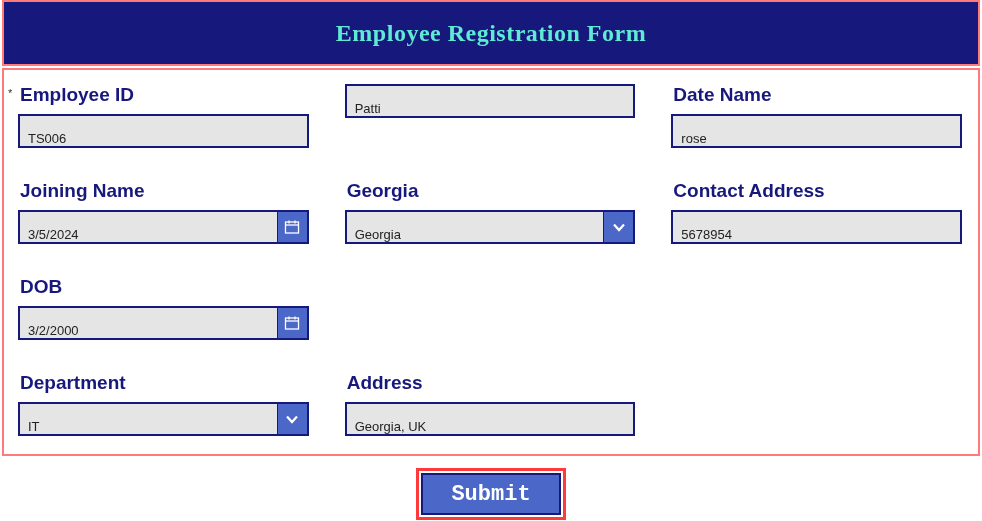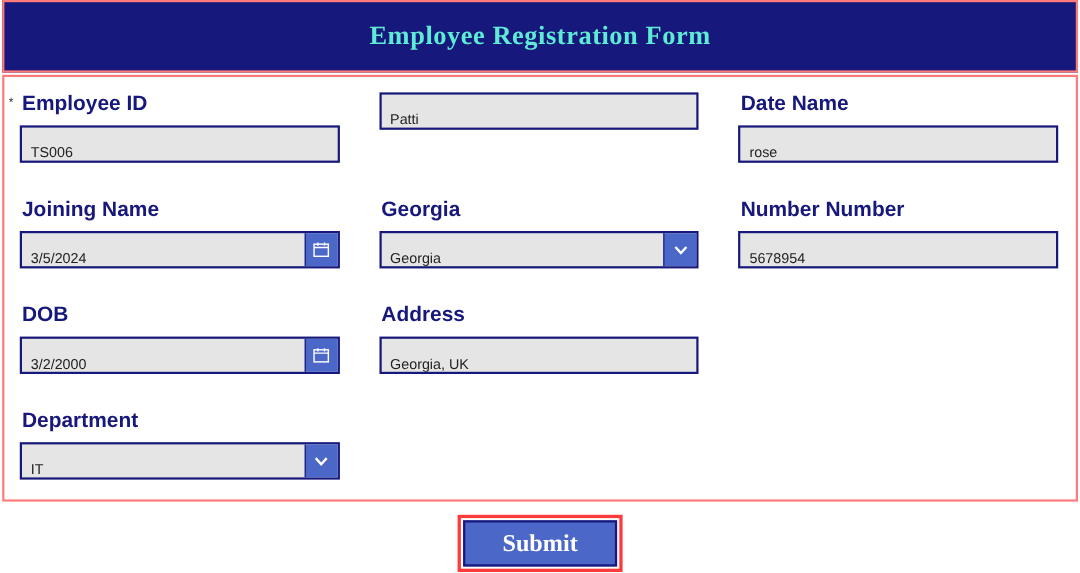--- a/index.html
+++ b/index.html
@@ -108,21 +108,21 @@
     color: #fff;
     font-size: 22px;
     font-weight: 600;
     border: 2px solid #17187c;
     width: 140px;
     height: 42px;
     display: flex;
     align-items: center;
     justify-content: center;
     cursor: pointer;
-    font-family: Liberation Serif, serif;
+    font-family: Liberation Mono, monospace;
   }
 </style>
 </head>
 <body>
 
 <div class="header">
   <h1>Employee Registration Form</h1>
 </div>
 
 <div class="form-container">
@@ -169,21 +169,21 @@
         <span>Georgia</span>
         <div class="addon">
           <svg width="16" height="16" viewBox="0 0 16 16">
               <polyline points="3,5.5 8,11 13,5.5" fill="none" stroke="#fff" stroke-width="2.2"></polyline>
             </svg>
         </div>
       </div>
     </div>
 
     <div class="field">
-      <div class="lbl">Number Number</div>
+      <div class="lbl">Contact Address</div>
       <div class="ctrl">
         <input type="text" value="5678954" style="">
       </div>
     </div>
 
 
     <div class="field">
       <div class="lbl">DOB</div>
       <div class="ctrl">
         <input type="text" value="3/2/2000" style="">
@@ -191,36 +191,36 @@
           <svg width="16" height="16" viewBox="0 0 16 16">
               <rect x="1.5" y="3" width="13" height="11" fill="none" stroke="#fff" stroke-width="1.3"></rect>
               <line x1="1.5" y1="6" x2="14.5" y2="6" stroke="#fff" stroke-width="1.3"></line>
               <line x1="5" y1="1.5" x2="5" y2="4.5" stroke="#fff" stroke-width="1.3"></line>
               <line x1="11" y1="1.5" x2="11" y2="4.5" stroke="#fff" stroke-width="1.3"></line>
             </svg>
         </div>
       </div>
     </div>
 
-    <div class="field">
-      <div class="lbl">Address</div>
-      <div class="ctrl">
-        <input type="text" value="Georgia, UK" style="">
-      </div>
-    </div>
-
     <div class="field dept-row">
       <div class="lbl">Department</div>
       <div class="ctrl">
         <span>IT</span>
         <div class="addon">
           <svg width="16" height="16" viewBox="0 0 16 16">
               <polyline points="3,5.5 8,11 13,5.5" fill="none" stroke="#fff" stroke-width="2.2"></polyline>
             </svg>
         </div>
+      </div>
+    </div>
+
+    <div class="field">
+      <div class="lbl">Address</div>
+      <div class="ctrl">
+        <input type="text" value="Georgia, UK" style="">
       </div>
     </div>
 
   </div>
 </div>
 
 <div class="submit-wrap">
   <div class="submit-box">
     <button class="submit-btn">Submit</button>
   </div>

